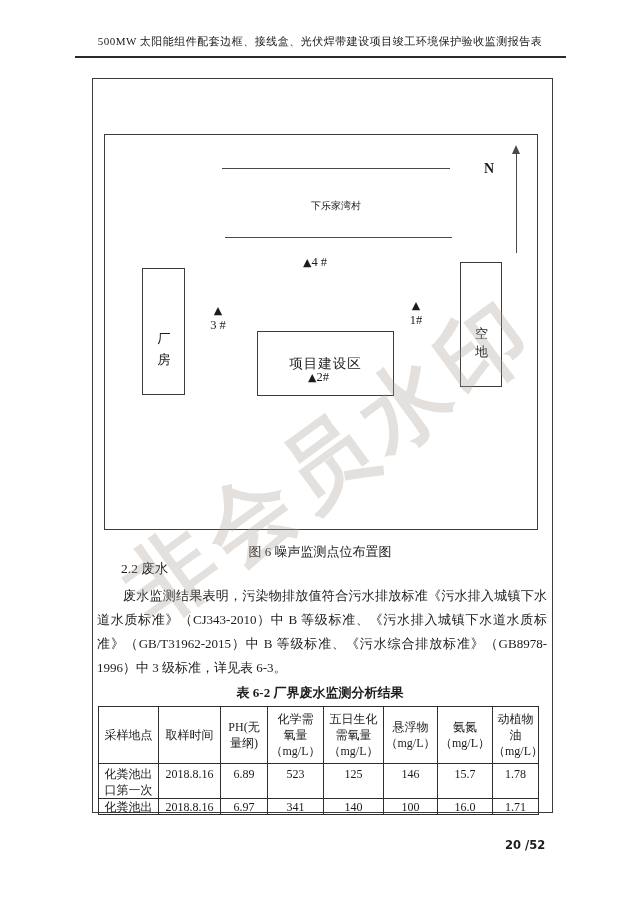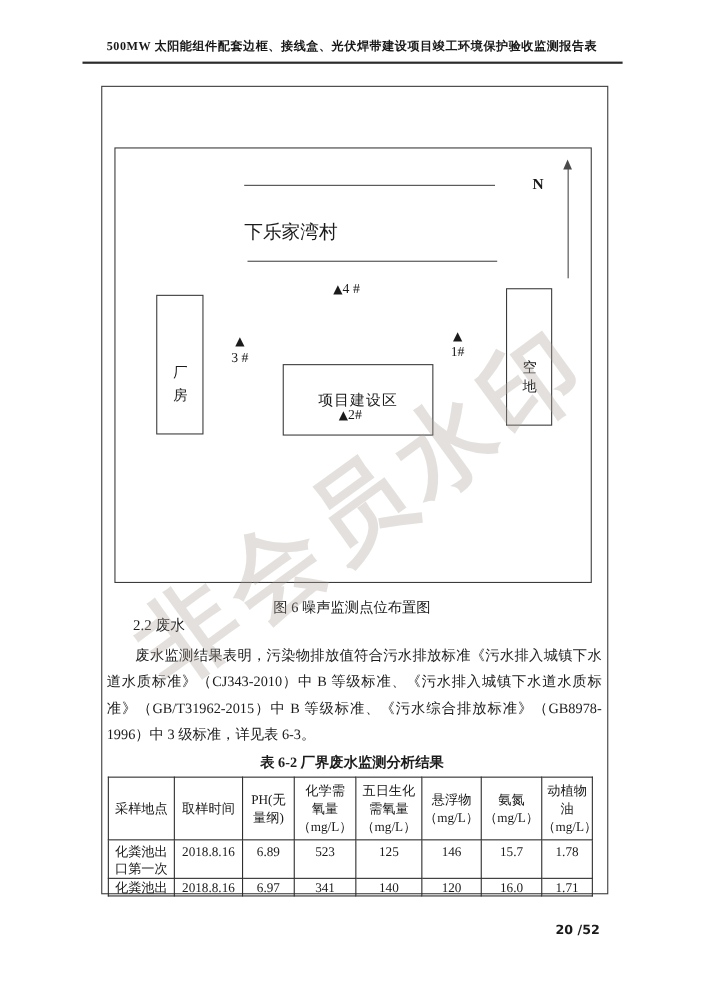--- a/index.html
+++ b/index.html
@@ -5,36 +5,36 @@
   * { margin:0; padding:0; box-sizing:border-box; }
   html,body { background:#fff; }
   .page {
     position:relative; width:640px; height:905px; background:#ffffff;
     font-family:"Liberation Serif","DejaVu Serif",serif; color:#1b1b1b; overflow:hidden;
   }
   .abs { position:absolute; }
 
   
   .header-title { top:34px; left:0; width:640px; text-align:center;
-    font-size:11px; font-weight:bold; letter-spacing:.5px; color:#181818; }
+    font-size:11px; font-weight:normal; letter-spacing:.5px; color:#181818; }
   .header-rule { top:56px; left:75px; width:491px; height:2px; background:#2b2b2b; }
 
   
   .outer-box { left:92px; top:78px; width:461px; height:735px; border:1px solid #3c3c3c; }
 
   
   .diagram-frame { left:104px; top:134px; width:434px; height:396px; border:1px solid #3c3c3c; }
   .north-line { left:516px; top:153px; width:1px; height:100px; background:#4a4a4a; }
   .north-head { left:512px; top:145px; width:0; height:0;
     border-left:4px solid transparent; border-right:4px solid transparent;
     border-bottom:9px solid #4a4a4a; }
   .north-label { left:484px; top:161px; font-size:14px; font-weight:bold; }
   .road-top { left:222px; top:168px; width:228px; height:1px; background:#4a4a4a; }
   .road-bottom { left:225px; top:237px; width:227px; height:1px; background:#4a4a4a; }
-  .village-label { left:222px; top:199px; width:228px; font-size:17px; }
+  .village-label { left:222px; top:199px; width:228px; text-align:center; font-size:10px; }
 
   .plan-box { border:1px solid #3c3c3c; display:flex; align-items:center; justify-content:center; }
   .vtext { writing-mode:vertical-rl; text-orientation:upright; letter-spacing:18px;
     font-size:13px; text-indent:0; padding-top:18px; }
   .building-left { left:142px; top:268px; width:43px; height:127px; }
   .project-box { left:257px; top:288px; width:137px; height:65px; font-size:13.5px; letter-spacing:1px;margin-top:43px; }
   .vacant-box { left:460px; top:262px; width:42px; height:125px; }
   .building-bottom { left:277px; top:403px; width:101px; height:47px; font-size:13.5px; }
 
   .point-inline { font-size:12.5px; white-space:nowrap; }
@@ -172,21 +172,21 @@
       <td>146</td>
       <td>15.7</td>
       <td>1.78</td>
     </tr>
     <tr class="r2">
       <td>化粪池出</td>
       <td>2018.8.16</td>
       <td>6.97</td>
       <td>341</td>
       <td>140</td>
-      <td>120</td>
+      <td>100</td>
       <td>16.0</td>
       <td>1.71</td>
     </tr>
   </tbody>
     </table>
 
   <div class="abs page-number">20 /52</div>
 
   <div class="abs watermark">非会员水印</div>
 </div>

